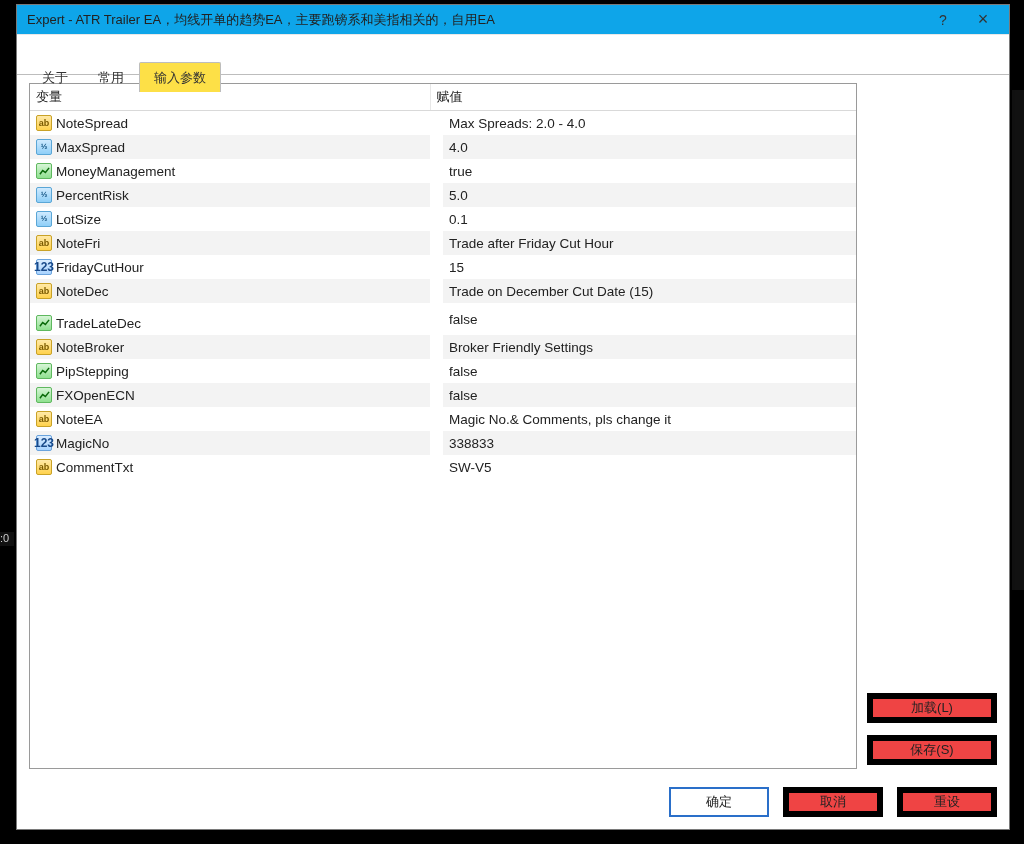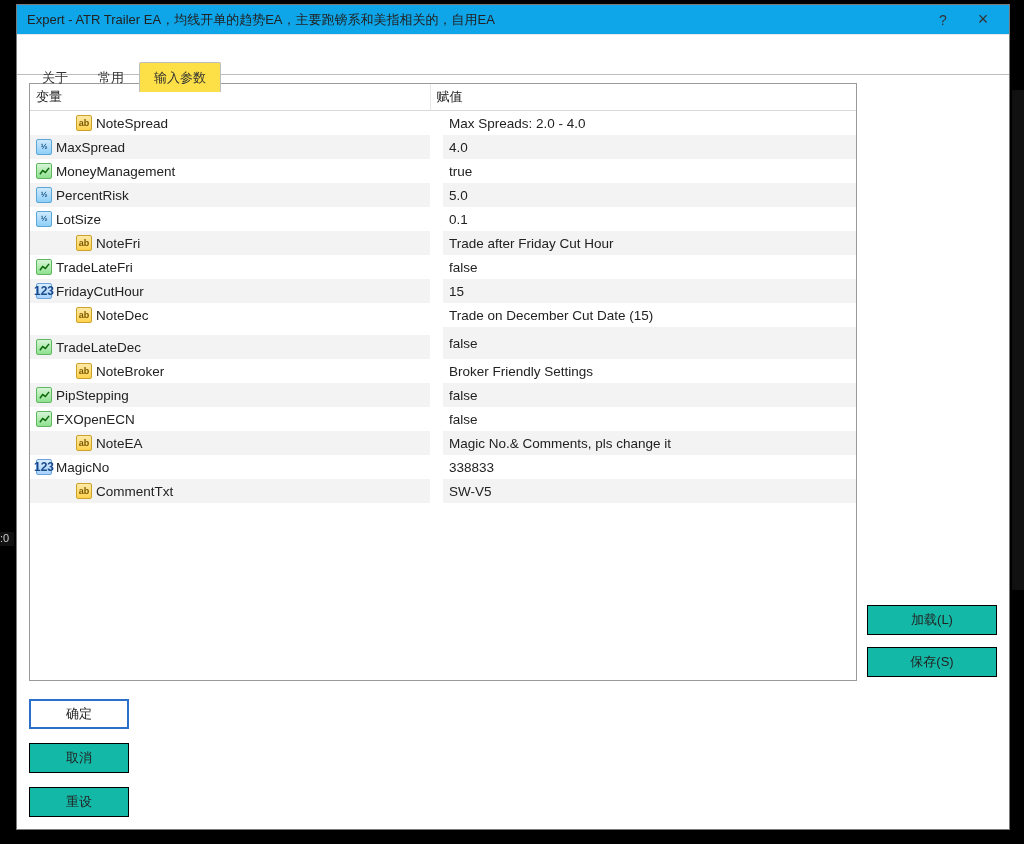--- a/index.html
+++ b/index.html
@@ -99,43 +99,42 @@
   }
   tr.row:nth-child(even) td { background: #f3f3f3; }
   tr.row:nth-child(odd) td { background: #ffffff; }
   td.var { display:flex; align-items:center; gap:4px; }
   .ico {
     width:16px; height:16px; flex:0 0 16px;
     border:1px solid #999; border-radius:2px;
     display:flex; align-items:center; justify-content:center;
     font-size:9px; font-weight:bold; line-height:1;
   }
-  .ico-ab { background: linear-gradient(#ffe9a8,#ffd24d); color:#7a5a00; border-color:#c9a227;margin-left:40px;}
+  .ico-ab { background: linear-gradient(#ffe9a8,#ffd24d); color:#7a5a00; border-color:#c9a227;}
   .ico-half { background: linear-gradient(#cfeaff,#8fcff8); color:#0a4a7a; border-color:#5aa6d6; font-size:8px;}
   .ico-chart { background: linear-gradient(#d6f5d6,#8fe08f); border-color:#5fb85f; }
   .ico-chart svg { width:11px; height:11px; }
   .ico-num { background: linear-gradient(#d9ecff,#a8d3ff); color:#1a4a8a; border-color:#6aa3dd; font-size:12px;}
   .side-buttons {
     width: 130px;
     display:flex; flex-direction:column; justify-content:flex-end; gap:12px;
     padding-bottom: 4px;
   }
   .btn {
     height: 30px;
-    border: 1px solid #000000;
-    background: #14b8a6;
+    border: 6px solid #000000;
+    background: #ef4444;
     font-size: 13px;
     color:#222;
     display:flex; align-items:center; justify-content:center;
     cursor:pointer;
   }
   .footer {
     display:flex; justify-content:flex-end; gap:14px;
     padding: 10px 12px 12px 12px;
-    flex-direction: column;
   }
   .footer .btn { width: 100px; }
   .footer .btn.primary { border: 2px solid #2a6fc9; background:#fff; }
 </style>
 </head>
 <body>
 
 <div class="bg-frag" style="left:0; top:532px; width:14px; height:14px;">:0</div>
 <div class="bg-frag" style="left:1012px; top:90px; width:12px; height:500px;"></div>
 
@@ -208,31 +207,20 @@
                 </tr>
                 <tr class="row">
                   <td class="var" style="width: 400px;">
                     <span class="ico ico-ab">ab</span>
                     <span>NoteFri</span>
                   </td>
                   <td>Trade after Friday Cut Hour</td>
                 </tr>
                 <tr class="row">
                   <td class="var" style="width: 400px;">
-                    <span class="ico ico-chart">
-                      <svg viewBox="0 0 12 12">
-                        <polyline points="1,9 4,5 7,7 11,2" fill="none" stroke="#0a6a0a" stroke-width="1.6"></polyline>
-                      </svg>
-                    </span>
-                    <span>TradeLateFri</span>
-                  </td>
-                  <td>false</td>
-                </tr>
-                <tr class="row">
-                  <td class="var" style="width: 400px;">
                     <span class="ico ico-num">123</span>
                     <span>FridayCutHour</span>
                   </td>
                   <td>15</td>
                 </tr>
                 <tr class="row">
                   <td class="var" style="width: 400px;">
                     <span class="ico ico-ab">ab</span>
                     <span>NoteDec</span>
                   </td>

